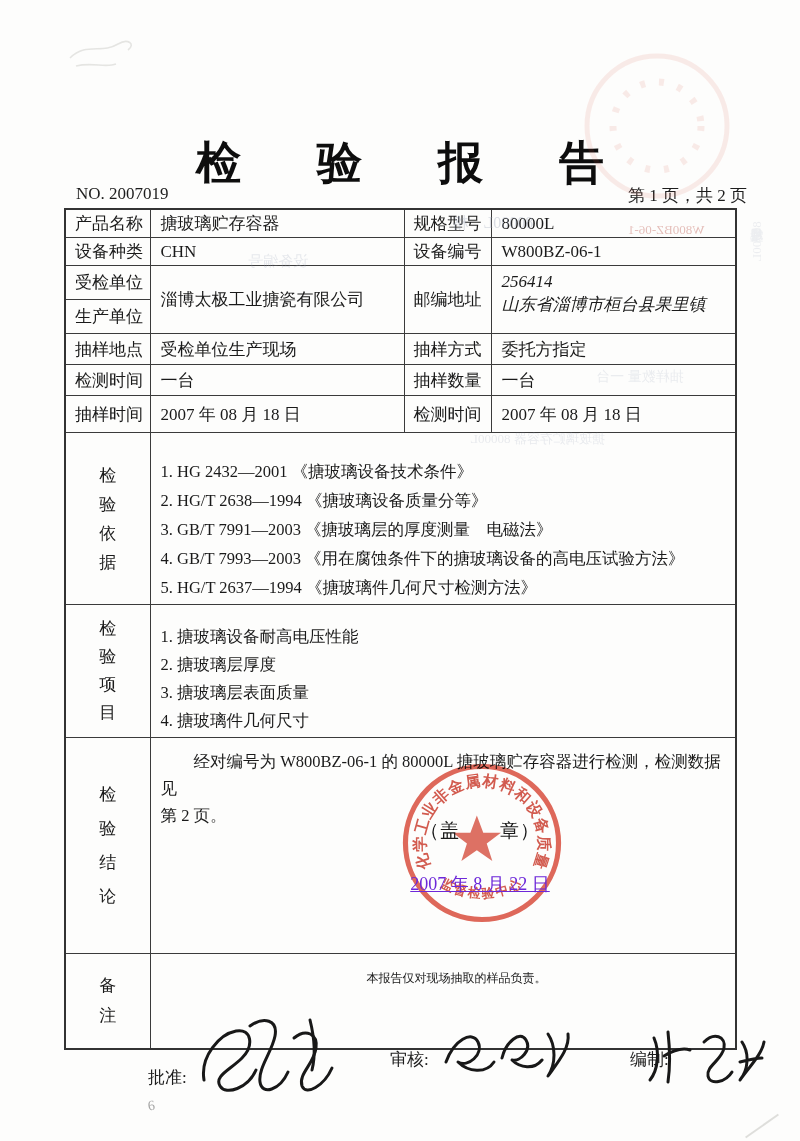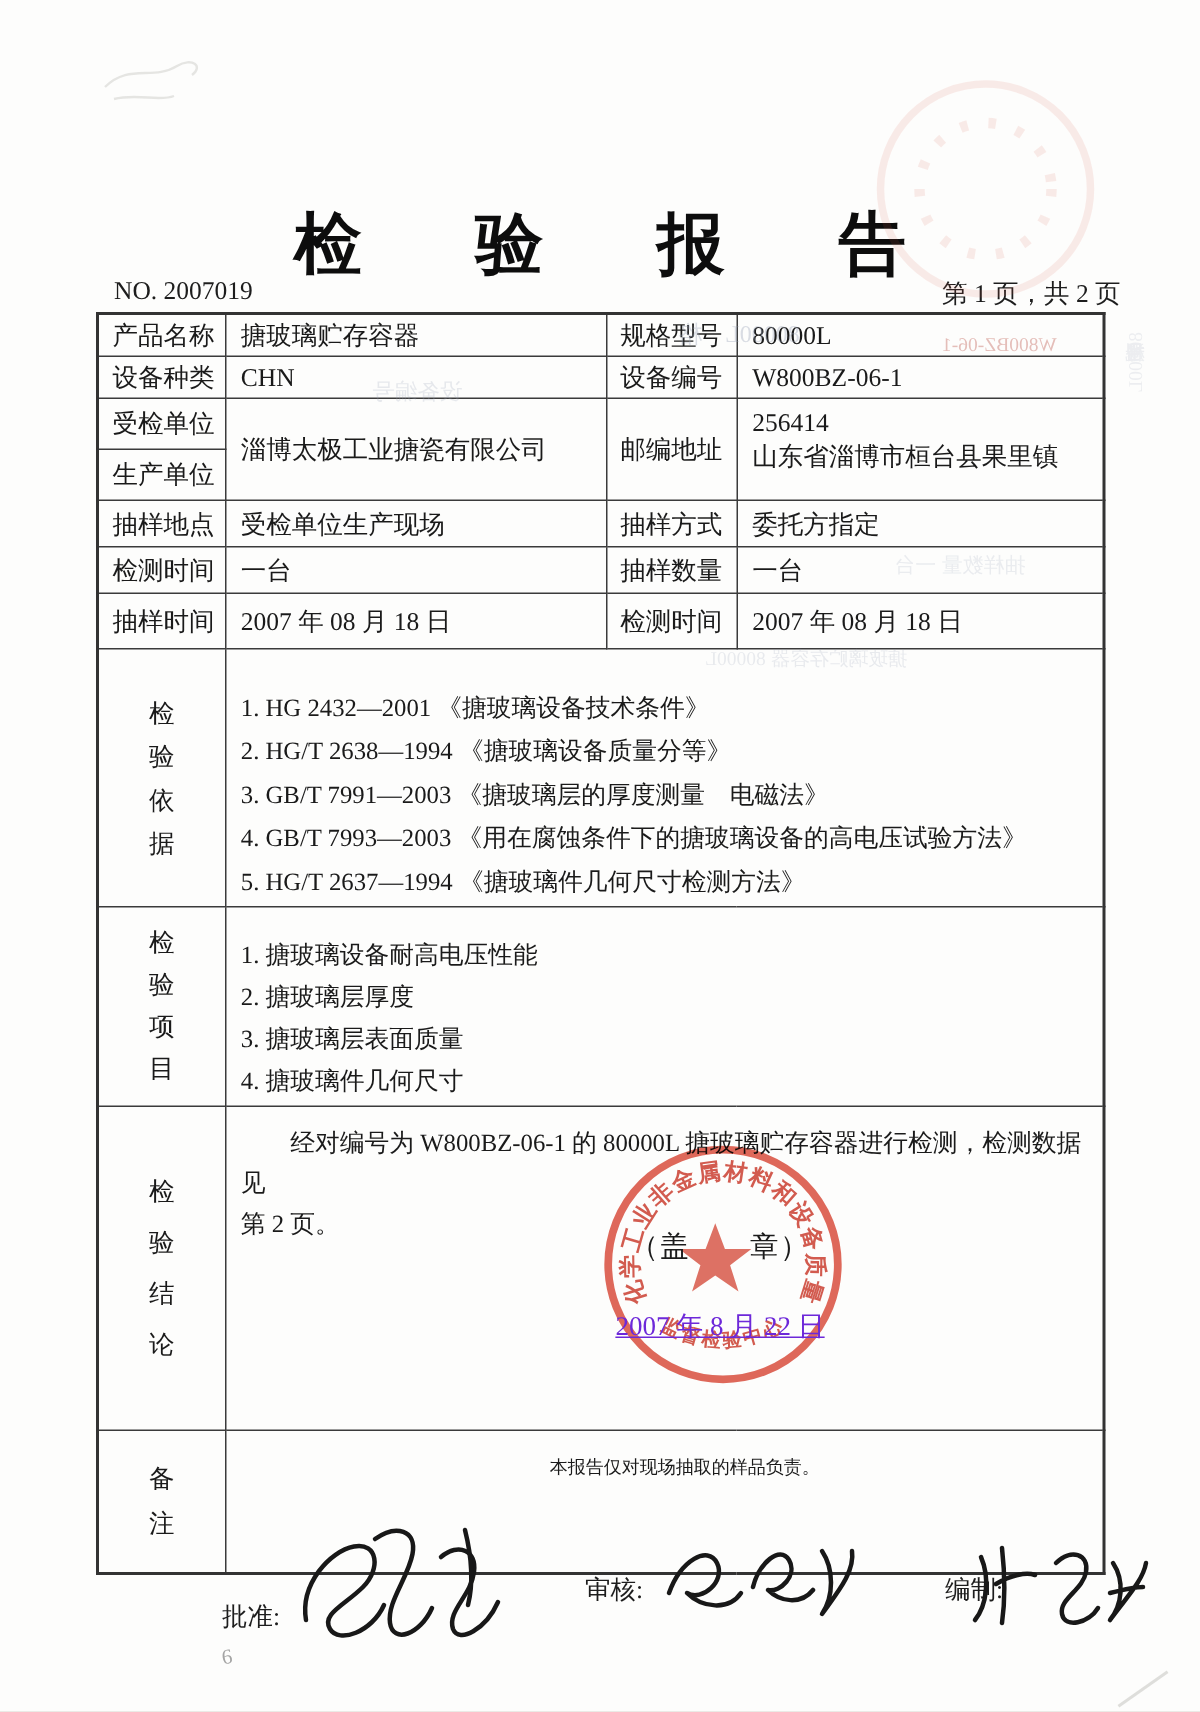--- a/index.html
+++ b/index.html
@@ -31,21 +31,21 @@
     border-collapse:collapse; table-layout:fixed; font-size:17px; color:#1a1a1a;padding-left:37px;
   }
   table.report td, table.report th {
     border:1px solid #3b3b3b; font-weight:normal; text-align:left;
     vertical-align:middle; padding:2px 4px 2px 9px; overflow:hidden;
   }
   table.report { border:2px solid #333; }
   .val { padding-left:10px !important; }
   .r27{height:27px} .r28{height:28px} .r31{height:31px} .r34{height:34px} .r37{height:37px}
   .sec-basis{height:159px} .sec-items{height:119px} .sec-concl{height:216px} .sec-remark{height:95px}
-  .two-line { line-height:23px; padding-top:4px !important; vertical-align:top !important; }
+  .two-line { line-height:23px; padding-top:4px !important; vertical-align:top !important;font-style:italic; }
   
   .vlabel-cell { text-align:center !important; vertical-align:middle !important; padding:0 !important; }
   .vlabel { width:1.25em; margin:0 auto; word-break:break-all; text-align:center; }
   .lh29{line-height:29px} .lh28{line-height:28px} .lh50{line-height:34px} .lh30{line-height:30px}
   .sec-content { vertical-align:top !important; padding-left:10px !important; }
   .basis-list { padding-top:22px; line-height:29px; font-size:16.5px; }
   .items-list { padding-top:16px; line-height:28px; font-size:16.5px; }
   .concl-text { padding-top:8px; line-height:27px; font-size:16.5px; }
   .concl-text .indent { text-indent:2em; }
   .remark-text { padding-top:14px; font-size:12px; text-indent:1.8em;text-align:center; }

